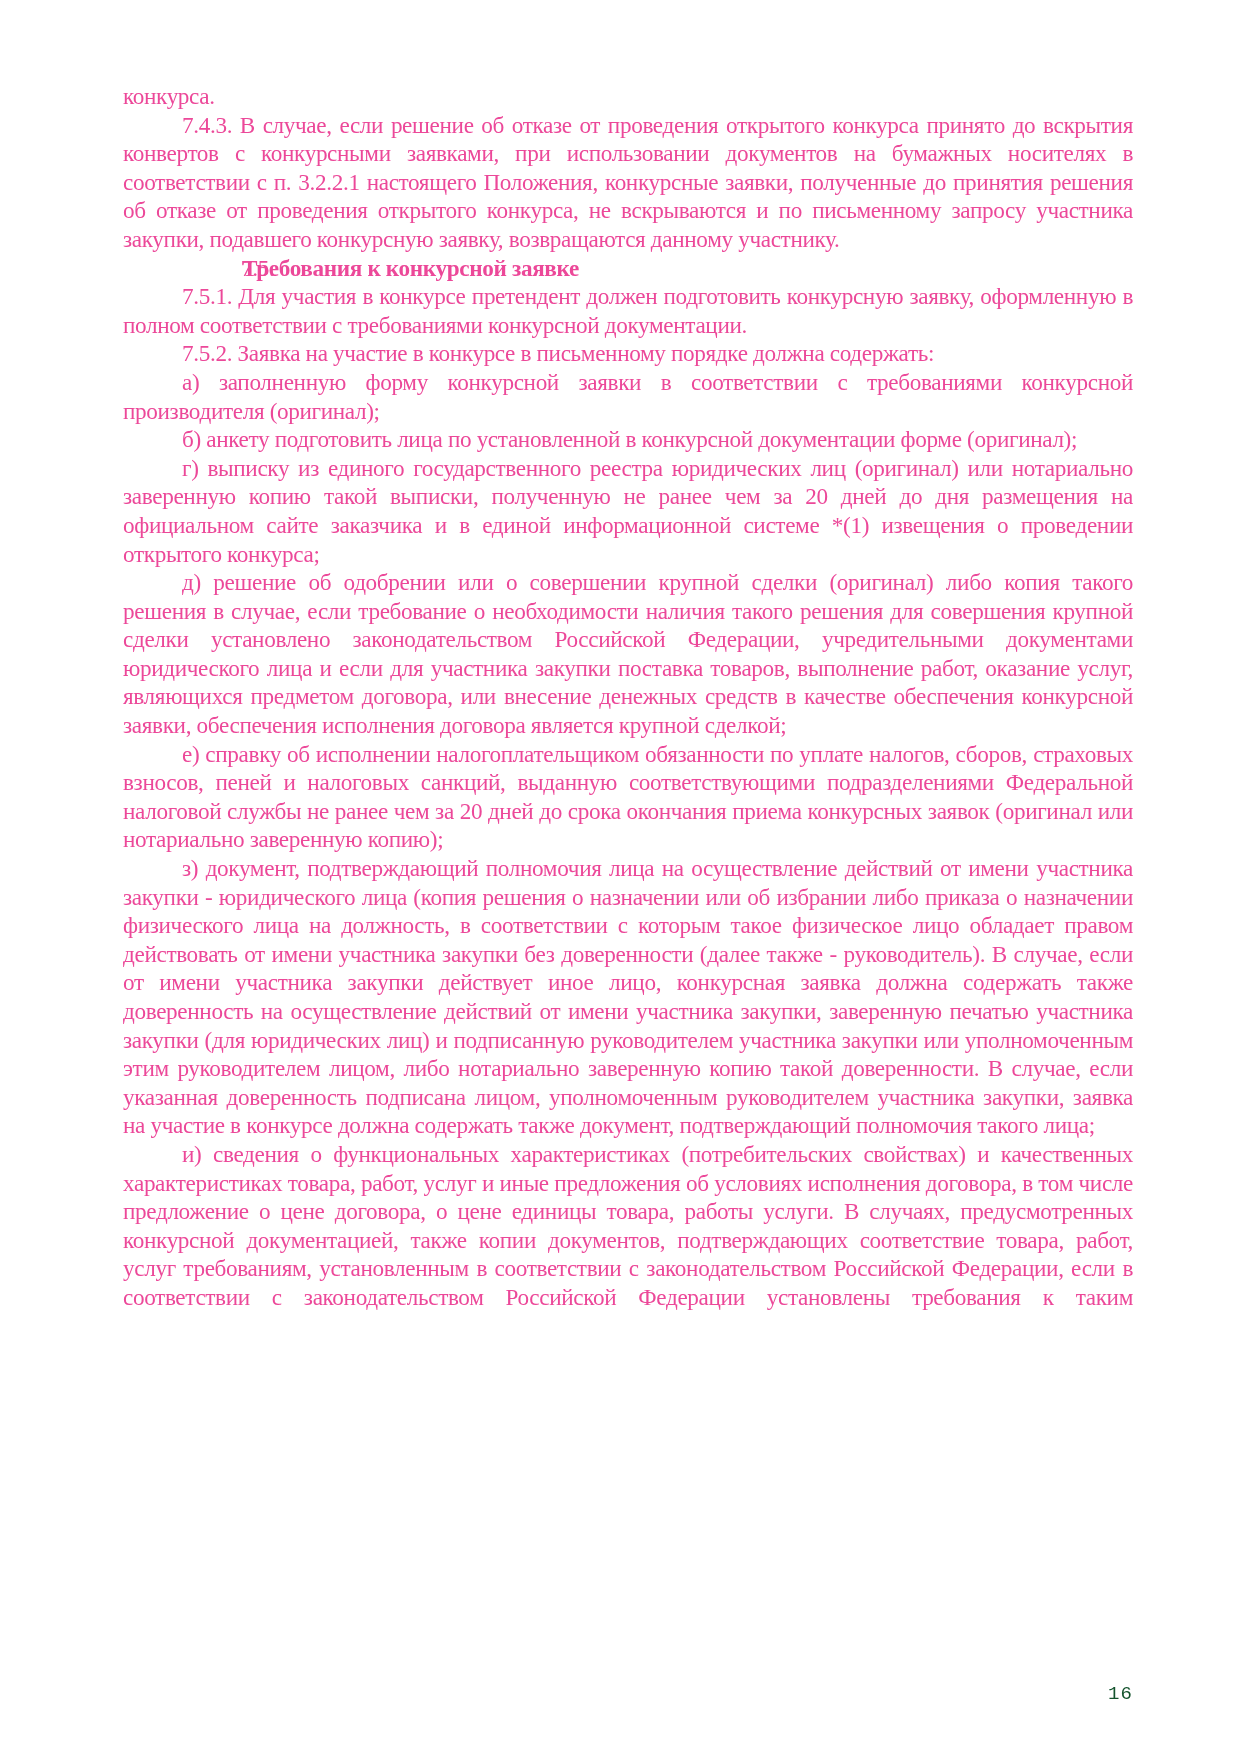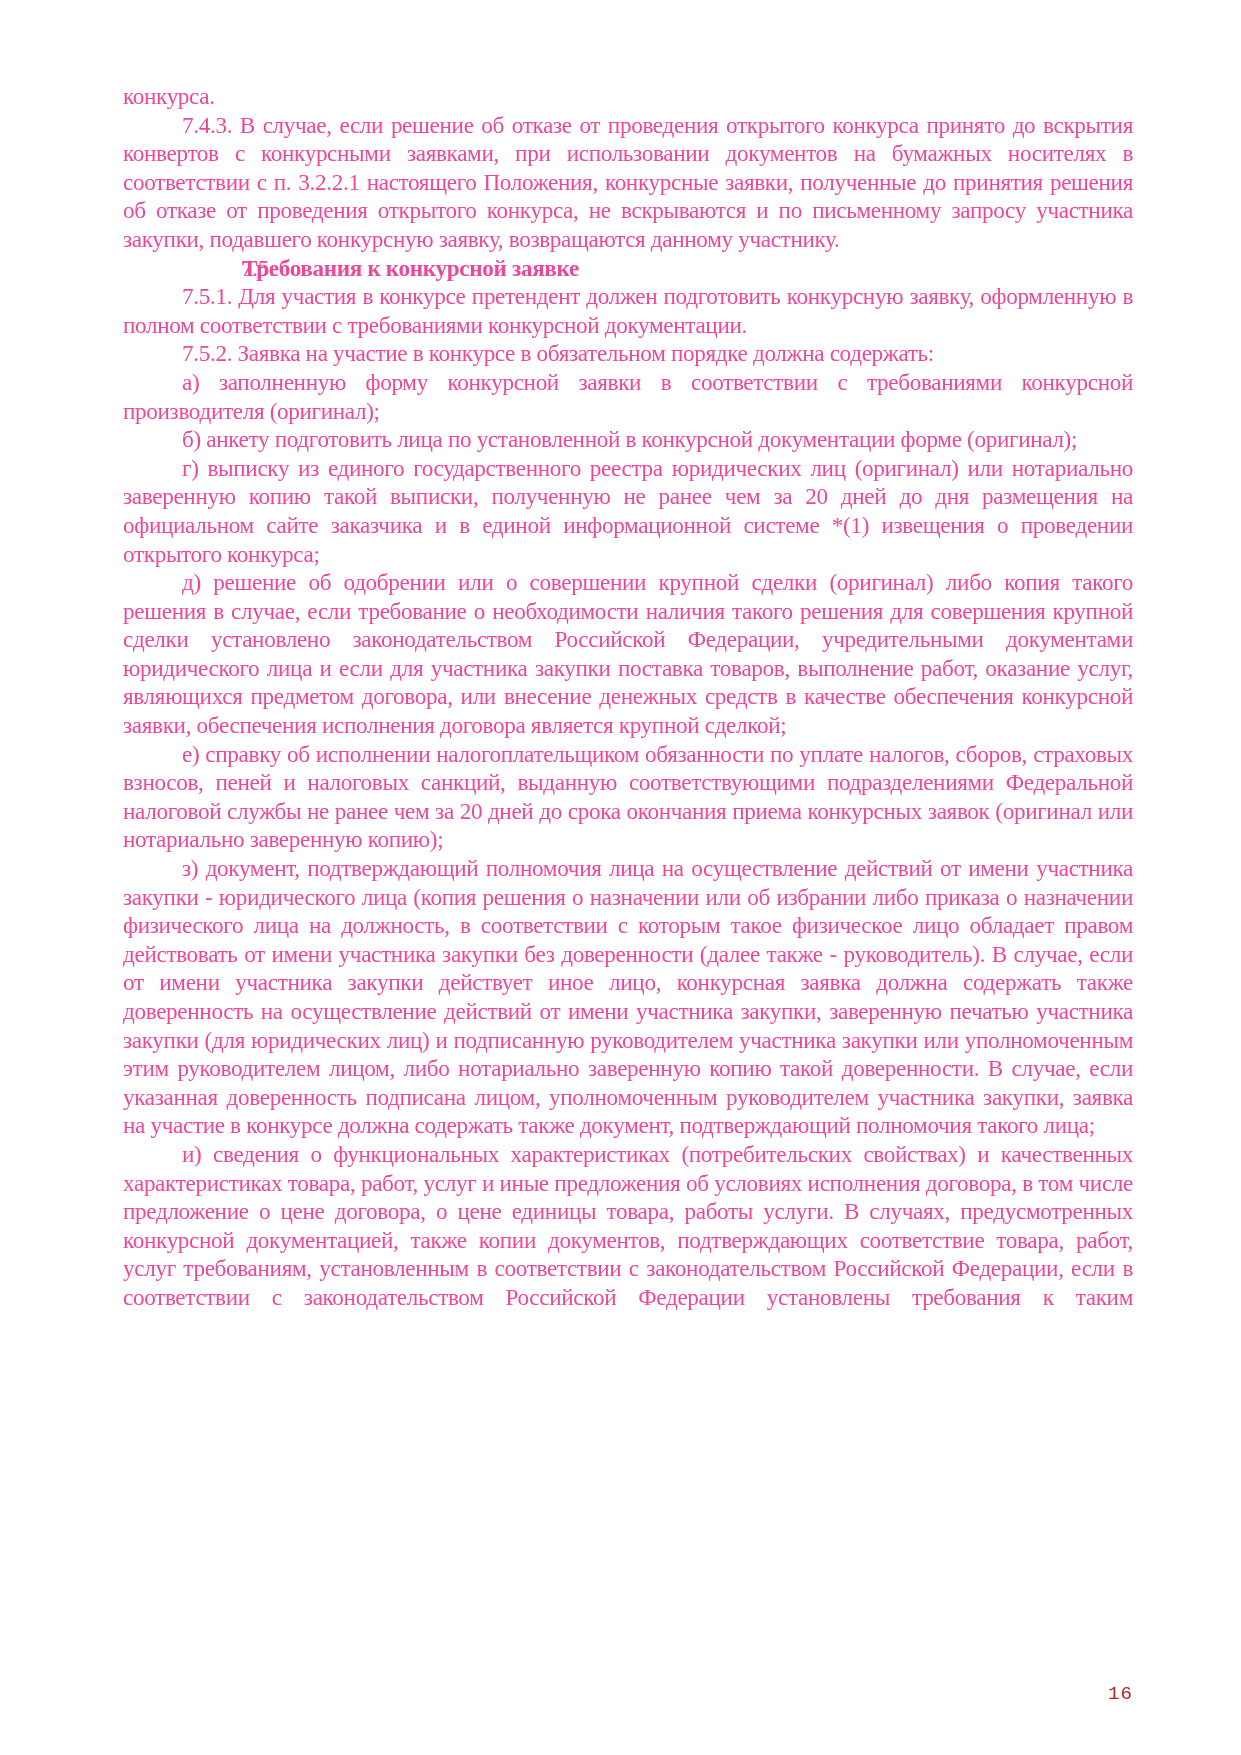--- a/index.html
+++ b/index.html
@@ -42,33 +42,33 @@
     }
     .heading-title {
       font-weight: bold;
     }
     .page-number {
       position: absolute;
       left: 1108px;
       top: 1683px;
       font-family: "Liberation Mono", "DejaVu Sans Mono", monospace;
       font-size: 19px;
-      color: #b91c1c;
+      color: #14532d;
       letter-spacing: 1px;
     }
   </style>
 </head>
 <body>
 
 <div class="page">
   <p class="noindent">конкурса.</p>
   <p class="indent">7.4.3.  В случае, если решение об отказе от проведения открытого конкурса принято до вскрытия конвертов с конкурсными заявками, при использовании документов на бумажных носителях в соответствии с п. 3.2.2.1 настоящего Положения, конкурсные заявки, полученные до принятия решения об отказе от проведения открытого конкурса, не вскрываются и по письменному запросу участника закупки, подавшего конкурсную заявку, возвращаются данному участнику.</p>
   <p class="indent"><span class="heading-num">7.5.</span><span class="heading-title">Требования к конкурсной заявке</span></p>
   <p class="indent">7.5.1. Для участия в конкурсе претендент должен подготовить конкурсную заявку, оформленную в полном соответствии с требованиями конкурсной документации.</p>
-  <p class="indent">7.5.2.  Заявка на участие в конкурсе в обязательном порядке должна содержать:</p>
+  <p class="indent">7.5.2.  Заявка на участие в конкурсе в письменному порядке должна содержать:</p>
   <p class="indent">а)  заполненную форму конкурсной заявки в соответствии с требованиями конкурсной производителя (оригинал);</p>
   <p class="indent">б)  анкету подготовить лица по установленной в конкурсной документации форме (оригинал);</p>
   <p class="indent">г)  выписку из единого государственного реестра юридических лиц (оригинал) или нотариально заверенную копию такой выписки, полученную не ранее чем за 20 дней до дня размещения на официальном сайте заказчика и в единой информационной системе *(1) извещения о проведении открытого конкурса;</p>
   <p class="indent">д)  решение об одобрении или о совершении крупной сделки (оригинал) либо копия такого решения в случае, если требование о необходимости наличия такого решения для совершения крупной сделки установлено законодательством Российской Федерации, учредительными документами юридического лица и если для участника закупки поставка товаров, выполнение работ, оказание услуг, являющихся предметом договора, или внесение денежных средств в качестве обеспечения конкурсной заявки, обеспечения исполнения договора является крупной сделкой;</p>
   <p class="indent">е)  справку об исполнении налогоплательщиком обязанности по уплате налогов, сборов, страховых взносов, пеней и налоговых санкций, выданную соответствующими подразделениями Федеральной налоговой службы не ранее чем за 20 дней до срока окончания приема конкурсных заявок (оригинал или нотариально заверенную копию);</p>
   <p class="indent">з)  документ, подтверждающий полномочия лица на осуществление действий от имени участника закупки - юридического лица (копия решения о назначении или об избрании либо приказа о назначении физического лица на должность, в соответствии с которым такое физическое лицо обладает правом действовать от имени участника закупки без доверенности (далее также - руководитель). В случае, если от имени участника закупки действует иное лицо, конкурсная заявка должна содержать также доверенность на осуществление действий от имени участника закупки, заверенную печатью участника закупки (для юридических лиц) и подписанную руководителем участника закупки или уполномоченным этим руководителем лицом, либо нотариально заверенную копию такой доверенности. В случае, если указанная доверенность подписана лицом, уполномоченным руководителем участника закупки, заявка на участие в конкурсе должна содержать также документ, подтверждающий полномочия такого лица;</p>
   <p class="indent" style="text-align-last: justify;">и) сведения о функциональных характеристиках (потребительских свойствах) и качественных характеристиках товара, работ, услуг и иные предложения об условиях исполнения договора, в том числе предложение о цене договора, о цене единицы товара, работы услуги. В случаях, предусмотренных конкурсной документацией, также копии документов, подтверждающих соответствие товара, работ, услуг требованиям, установленным в соответствии с законодательством Российской Федерации, если в соответствии с законодательством Российской Федерации установлены требования к таким</p>
 </div>
 
 <div class="page-number">16</div>

